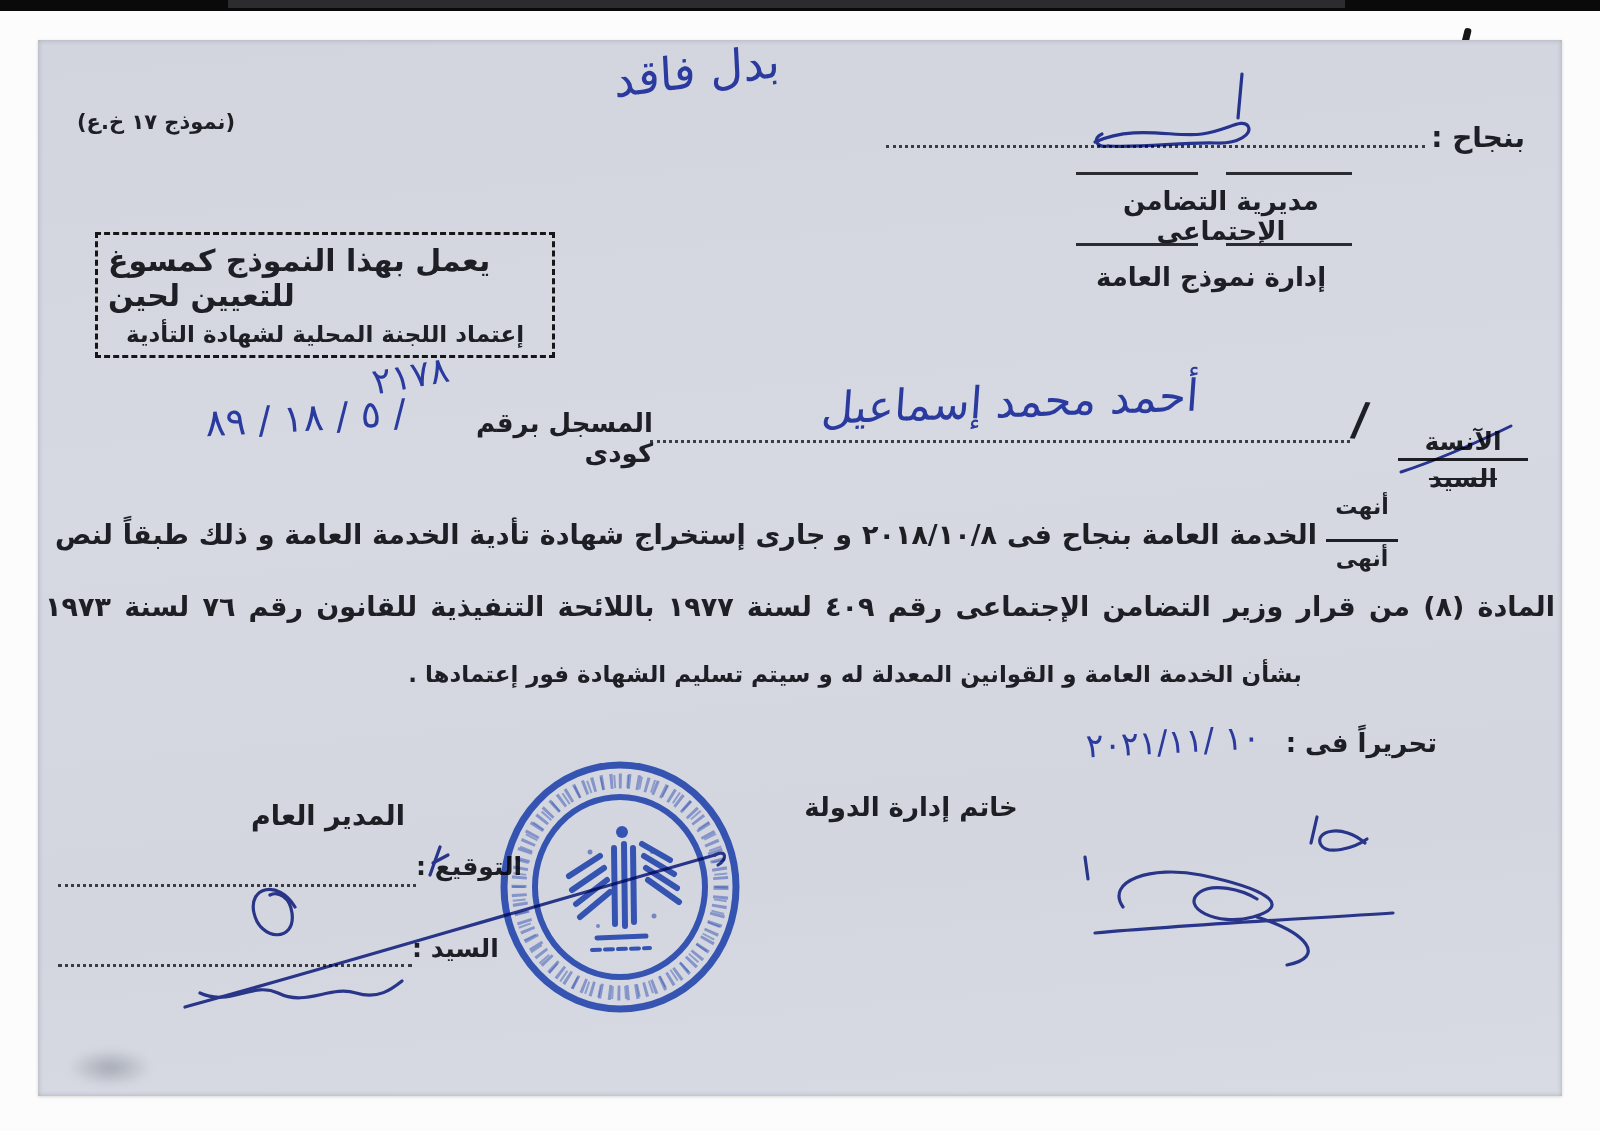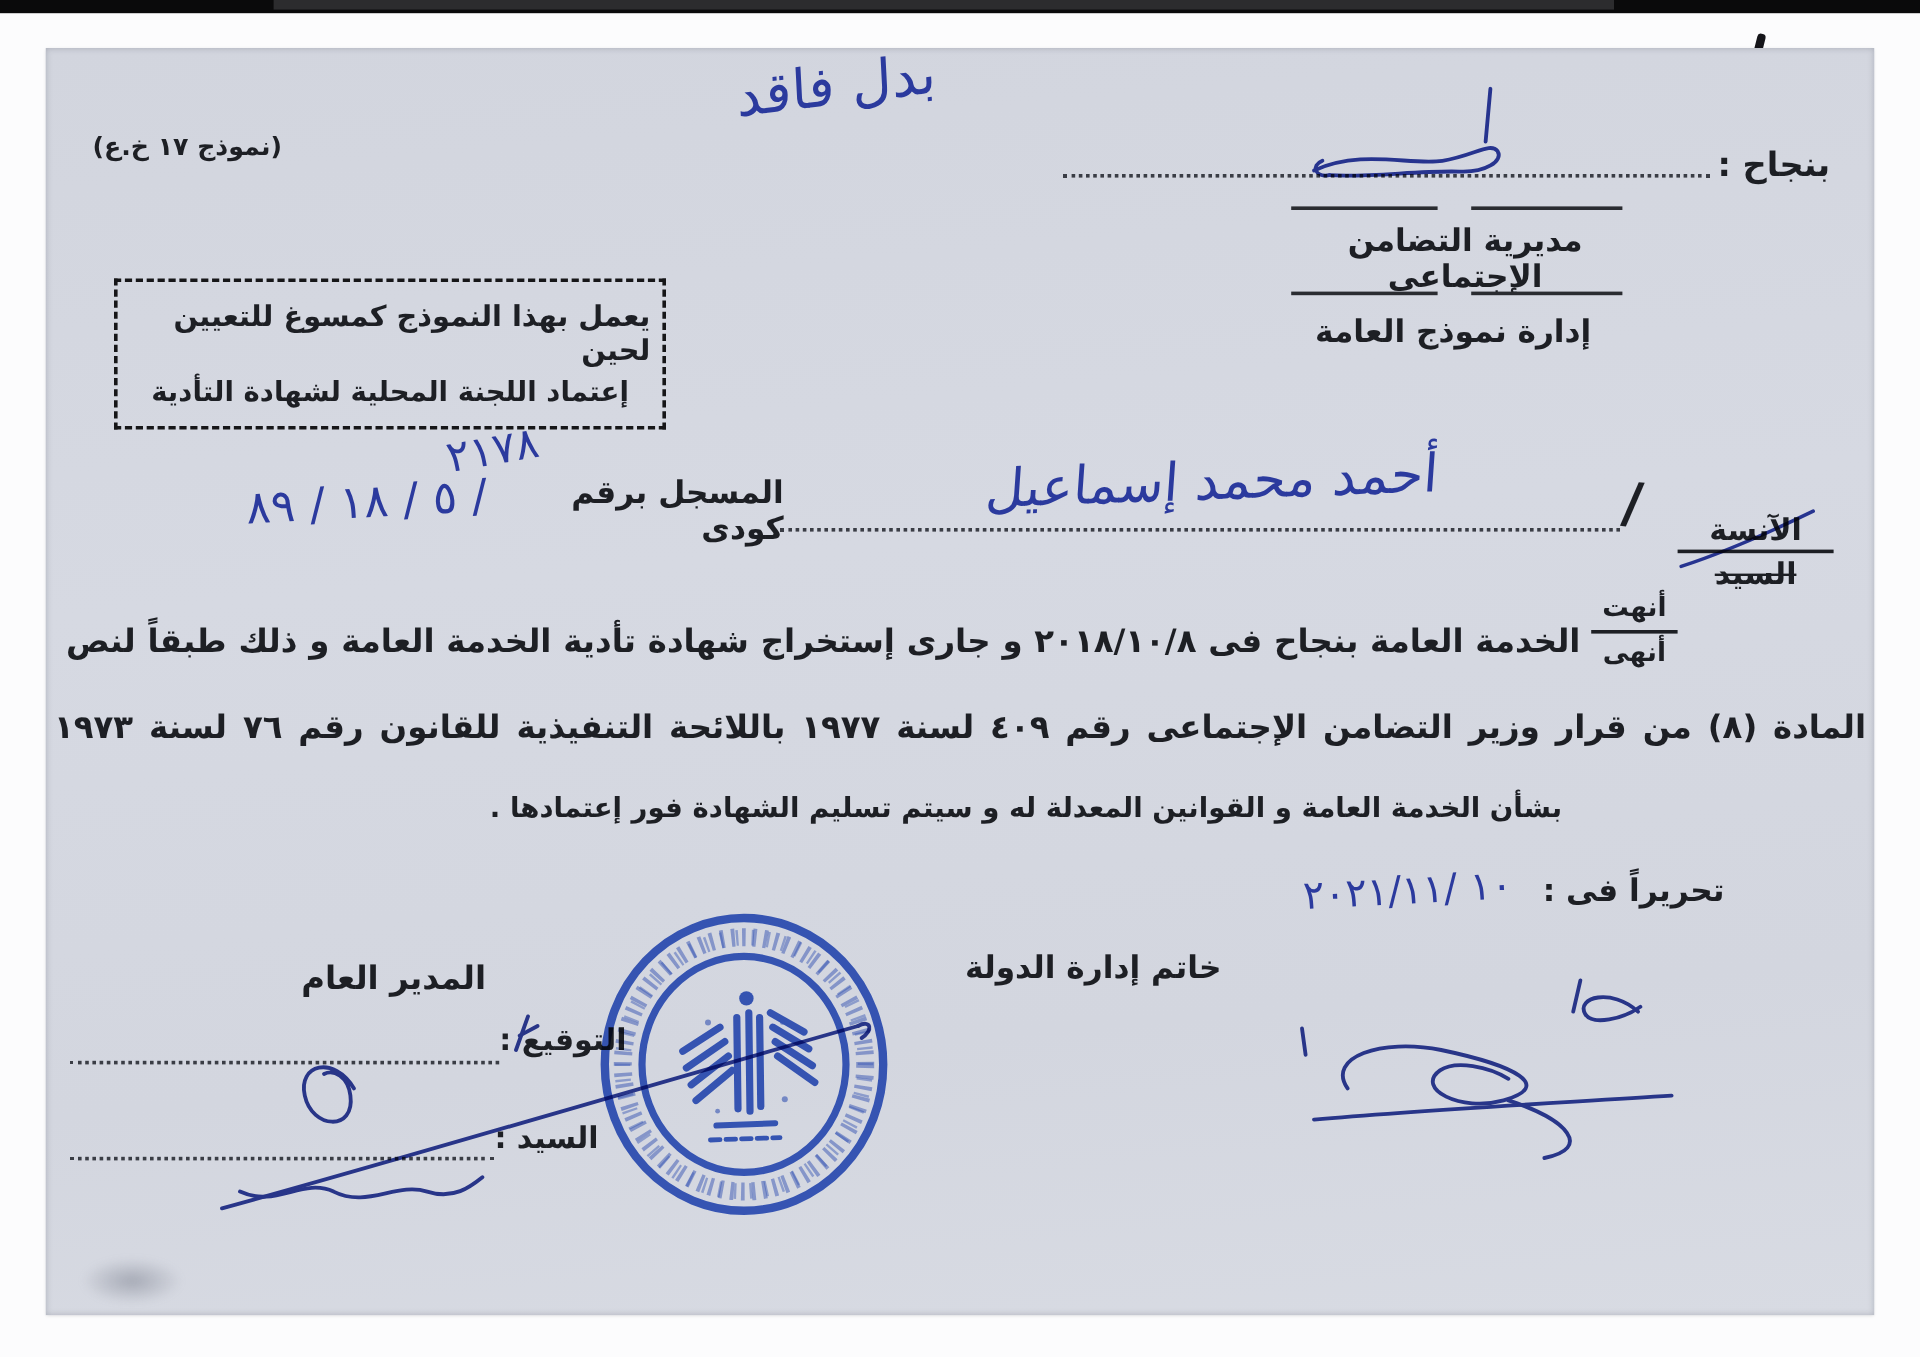--- a/index.html
+++ b/index.html
@@ -55,43 +55,43 @@
 
   <div class="abs solid-sep" style="left:1226px;top:172px;width:126px;"></div>
   <div class="abs solid-sep" style="left:1076px;top:172px;width:122px;"></div>
   <div class="abs printed" style="left:1056px;top:186px;width:330px;font-size:26px;text-align:center;">مديرية التضامن الإجتماعى</div>
   <div class="abs solid-sep" style="left:1226px;top:243px;width:126px;"></div>
   <div class="abs solid-sep" style="left:1076px;top:243px;width:122px;"></div>
   <div class="abs printed" style="left:1066px;top:262px;width:290px;font-size:26px;text-align:center;">إدارة نموذج العامة</div>
 
   <div class="abs" style="left:95px;top:232px;width:434px;height:112px;border:3px dashed #161618;
               display:flex;flex-direction:column;justify-content:center;gap:8px;padding:4px 10px;">
-    <div class="printed" style="font-size:24px;text-align:right;">يعمل بهذا النموذج كمسوغ للتعيين لحين</div>
+    <div class="printed" style="font-size:30px;text-align:left;">يعمل بهذا النموذج كمسوغ للتعيين لحين</div>
     <div class="printed" style="font-size:23px;text-align:center;">إعتماد اللجنة المحلية لشهادة التأدية</div>
   </div>
 
   <div class="abs" style="left:1398px;top:394px;width:130px;text-align:center;margin-top:33px;">
     <div class="printed" style="font-size:25px;border-bottom:3px solid #1d1f24;padding-bottom:2px;">الآنسة</div>
     <div class="printed" style="font-size:25px;margin-top:3px;text-decoration:line-through;">السيد</div>
   </div>
   <div class="abs printed" style="left:1352px;top:392px;font-size:46px;transform:rotate(6deg);">/</div>
   <svg class="abs ink-svg" style="left:1393px;top:420px;" width="125" height="60" viewBox="0 0 125 60">
     <path d="M8 52 C 45 40 85 22 118 6" stroke="#2e3da3" stroke-width="3" fill="none" stroke-linecap="round"></path>
   </svg>
 
   <div class="abs dotted" style="left:650px;top:408px;width:700px;height:32px;"></div>
   <div class="abs hand" style="left:660px;top:376px;width:700px;font-size:44px;text-align:center;
               transform:rotate(-2deg) skewX(-6deg);">أحمد محمد إسماعيل</div>
 
-  <div class="abs printed" style="left:425px;top:396px;width:228px;font-size:26px;text-align:right;">المسجل برقم كودى</div>
+  <div class="abs printed" style="left:425px;top:408px;width:228px;font-size:26px;text-align:right;">المسجل برقم كودى</div>
   <div class="abs hand num-ltr" style="left:348px;top:355px;width:125px;font-size:36px;text-align:center;transform:rotate(-10deg);">٢١٧٨</div>
   <div class="abs hand num-ltr" style="left:158px;top:396px;width:295px;font-size:38px;text-align:center;transform:rotate(-3deg);">٨٩ / ١٨ / ٥ /</div>
 
   <div class="abs" style="left:1326px;top:494px;width:72px;text-align:center;">
-    <div class="printed" style="font-size:22px;border-bottom:3px solid #1d1f24;padding-bottom:6px;">أنهت</div>
+    <div class="printed" style="font-size:22px;border-bottom:3px solid #1d1f24;padding-bottom:20px;">أنهت</div>
     <div class="printed" style="font-size:22px;margin-top:4px;">أنهى</div>
   </div>
   <div class="abs printed" style="left:55px;top:519px;width:1262px;font-size:27px;text-align:justify;text-align-last:justify;">الخدمة العامة بنجاح فى ٢٠١٨/١٠/٨ و جارى إستخراج شهادة تأدية الخدمة العامة و ذلك طبقاً لنص</div>
   <div class="abs printed" style="left:45px;top:591px;width:1510px;font-size:27px;text-align:justify;text-align-last:justify;">المادة (٨) من قرار وزير التضامن الإجتماعى رقم ٤٠٩ لسنة ١٩٧٧ باللائحة التنفيذية للقانون رقم ٧٦ لسنة ١٩٧٣</div>
   <div class="abs printed" style="left:380px;top:661px;width:950px;font-size:23px;text-align:center;">بشأن الخدمة العامة و القوانين المعدلة له و سيتم تسليم الشهادة فور إعتمادها .</div>
 
   <div class="abs printed" style="left:1282px;top:728px;width:155px;font-size:26px;text-align:right;">تحريراً فى :</div>
   <div class="abs hand num-ltr" style="left:1068px;top:722px;width:210px;font-size:33px;text-align:center;transform:rotate(-3deg);">٢٠٢١/١١/ ١٠</div>
 
   <div class="abs printed" style="left:802px;top:792px;width:218px;font-size:26px;text-align:center;">خاتم إدارة الدولة</div>

